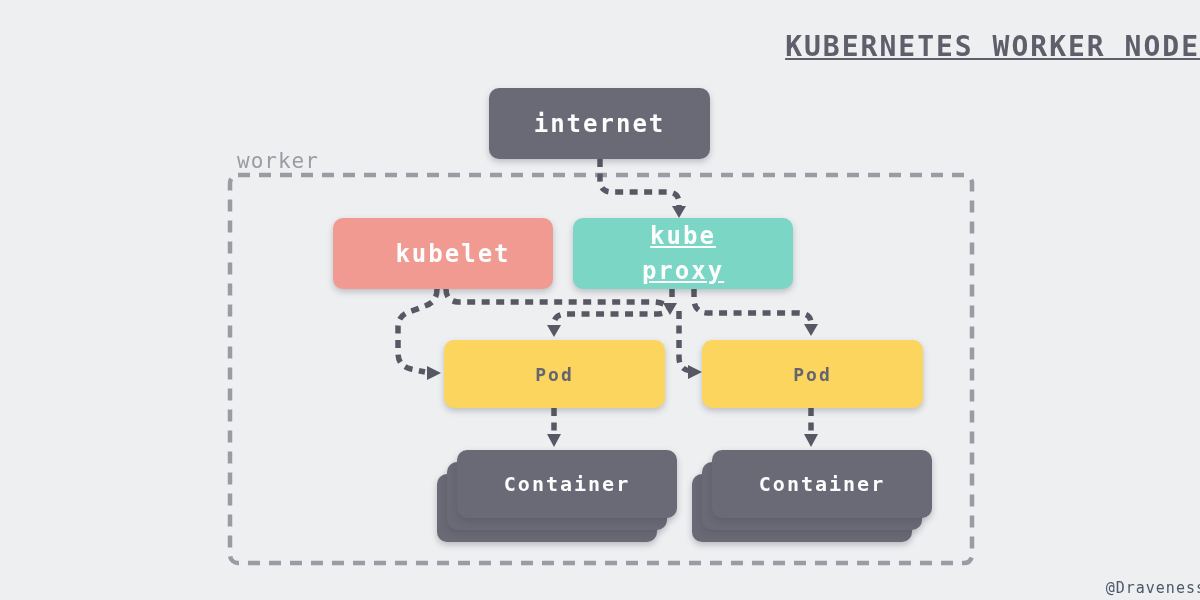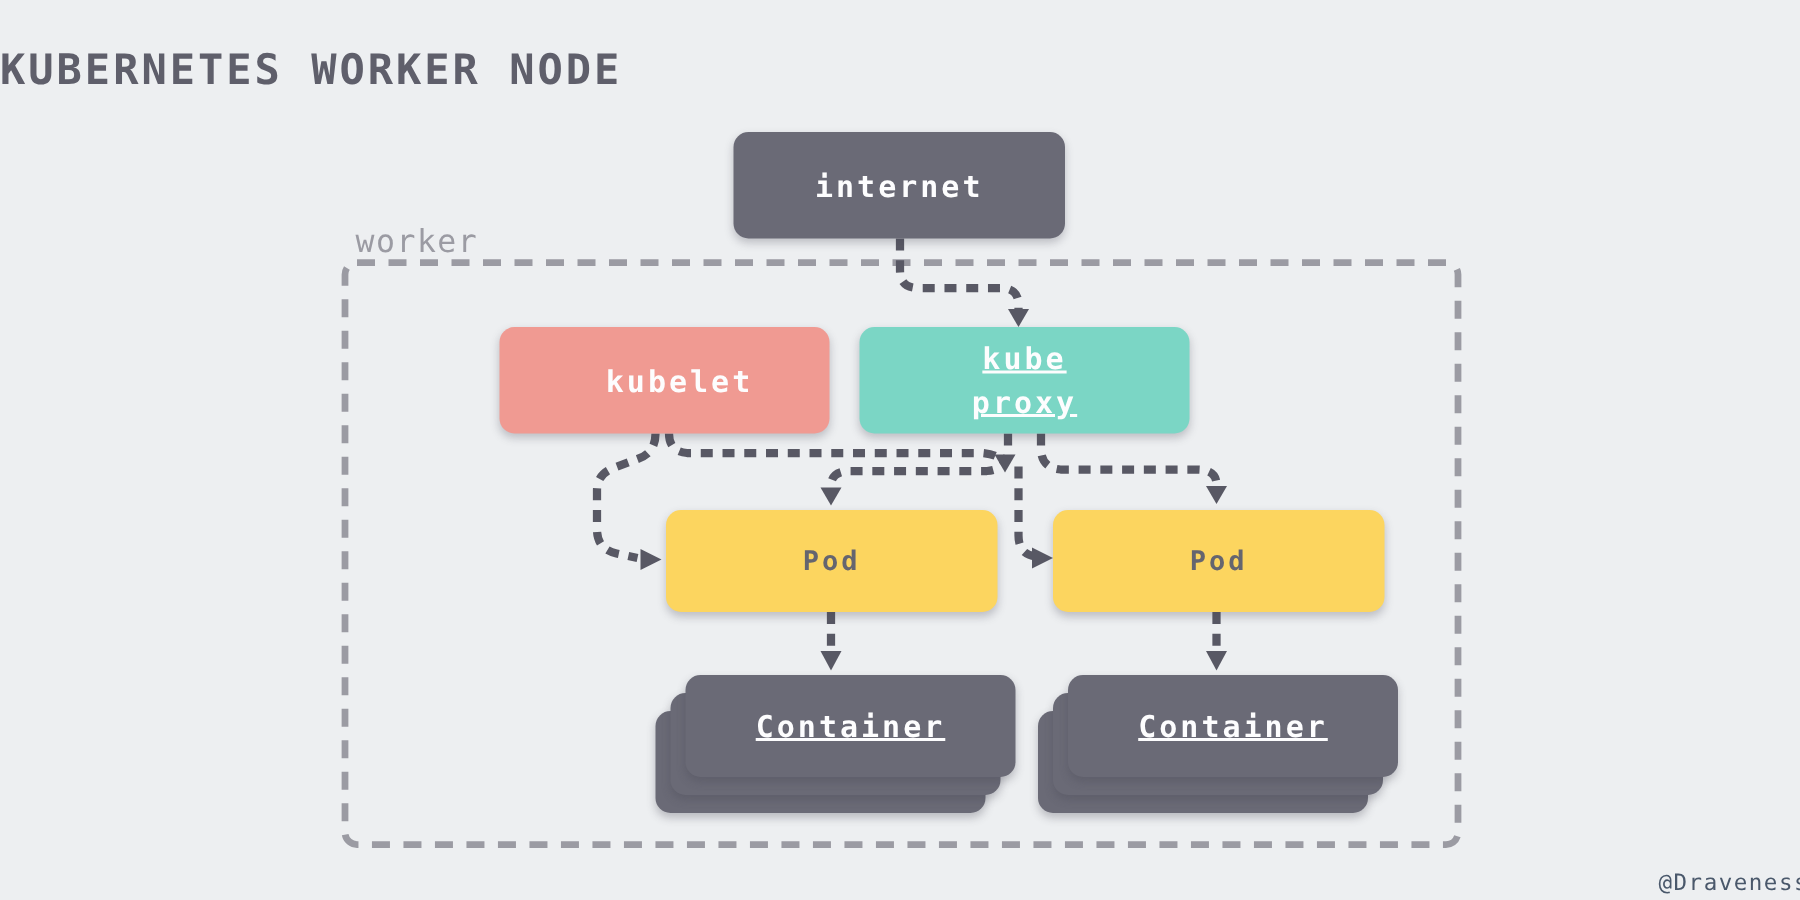--- a/index.html
+++ b/index.html
@@ -4,43 +4,43 @@
 <style>
   :root{
     --bg:#edeff1; --dark:#6a6a76; --salmon:#f09a92; --teal:#7bd6c5;
     --yellow:#fcd55f; --arrow:#585864; --border:#9b9ba3; --ink:#5f5f6b;
     --podink:#65656f; --white:#fdfdfe; --mark:#4a586b;
   }
   *{margin:0;padding:0;box-sizing:border-box;}
   html,body{width:1200px;height:600px;background:var(--bg);
     font-family:"DejaVu Sans Mono","Liberation Mono",monospace;}
   .stage{position:relative;width:1200px;height:600px;overflow:hidden;background:var(--bg);}
-  .title{position:absolute;left:0;right:0;top:30px;text-align:left;
-    font-size:28px;font-weight:bold;letter-spacing:2px;color:var(--ink);}
+  .title{position:absolute;left:0;right:0;top:30px;text-align:right;
+    font-size:28px;font-weight:bold;letter-spacing:2px;color:var(--ink);text-decoration:underline;}
   .wires{position:absolute;left:0;top:0;width:1200px;height:600px;}
   .node{position:absolute;display:flex;align-items:center;justify-content:center;
-    border-radius:10px;font-size:20px;letter-spacing:2px;font-weight:bold;
+    border-radius:10px;font-size:24px;letter-spacing:2px;font-weight:bold;
     box-shadow:0 3px 6px rgba(70,70,82,.28);}
   .node.dark{background:var(--dark);color:var(--white);}
   .node.salmon{background:var(--salmon);color:var(--white);padding-left:20px;}
   .node.teal{background:var(--teal);color:var(--white);white-space:pre-line;
     text-align:center;line-height:1.45;}
   .node.yellow{background:var(--yellow);color:var(--podink);font-size:18px;}
   .internet{left:489px;top:88px;width:221px;height:71px;}
   .kubelet{left:333px;top:218px;width:220px;height:71px;}
   .kubeproxy{left:573px;top:218px;width:220px;height:71px;text-decoration:underline;}
   .pod-left{left:444px;top:340px;width:221px;height:68px;}
   .pod-right{left:702px;top:340px;width:221px;height:68px;}
   .worker-label{position:absolute;left:237px;top:149px;font-size:21px;
     letter-spacing:1px;color:var(--border);}
   .stack{position:absolute;width:240px;height:92px;}
   .stack-left{left:437px;top:450px;}
   .stack-right{left:692px;top:450px;}
   .card{position:absolute;width:220px;height:68px;background:var(--dark);
-    border-radius:10px;box-shadow:0 3px 6px rgba(70,70,82,.3);text-decoration:underline;}
+    border-radius:10px;box-shadow:0 3px 6px rgba(70,70,82,.3);}
   .card.back{left:0;top:24px;}
   .card.mid{left:10px;top:12px;}
   .card.front{left:20px;top:0;display:flex;align-items:center;justify-content:center;
     color:var(--white);font-size:20px;font-weight:bold;letter-spacing:2px;}
   .watermark{position:absolute;right:-6px;bottom:3px;font-size:15px;
     color:var(--mark);letter-spacing:1px;}
   .edge{fill:none;stroke:var(--arrow);stroke-width:5.5;stroke-dasharray:8 6.5;
     stroke-linejoin:round;}
   .head{fill:var(--arrow);stroke:none;}
   .fence{fill:none;stroke:var(--border);stroke-width:4.5;stroke-dasharray:12 9;}

